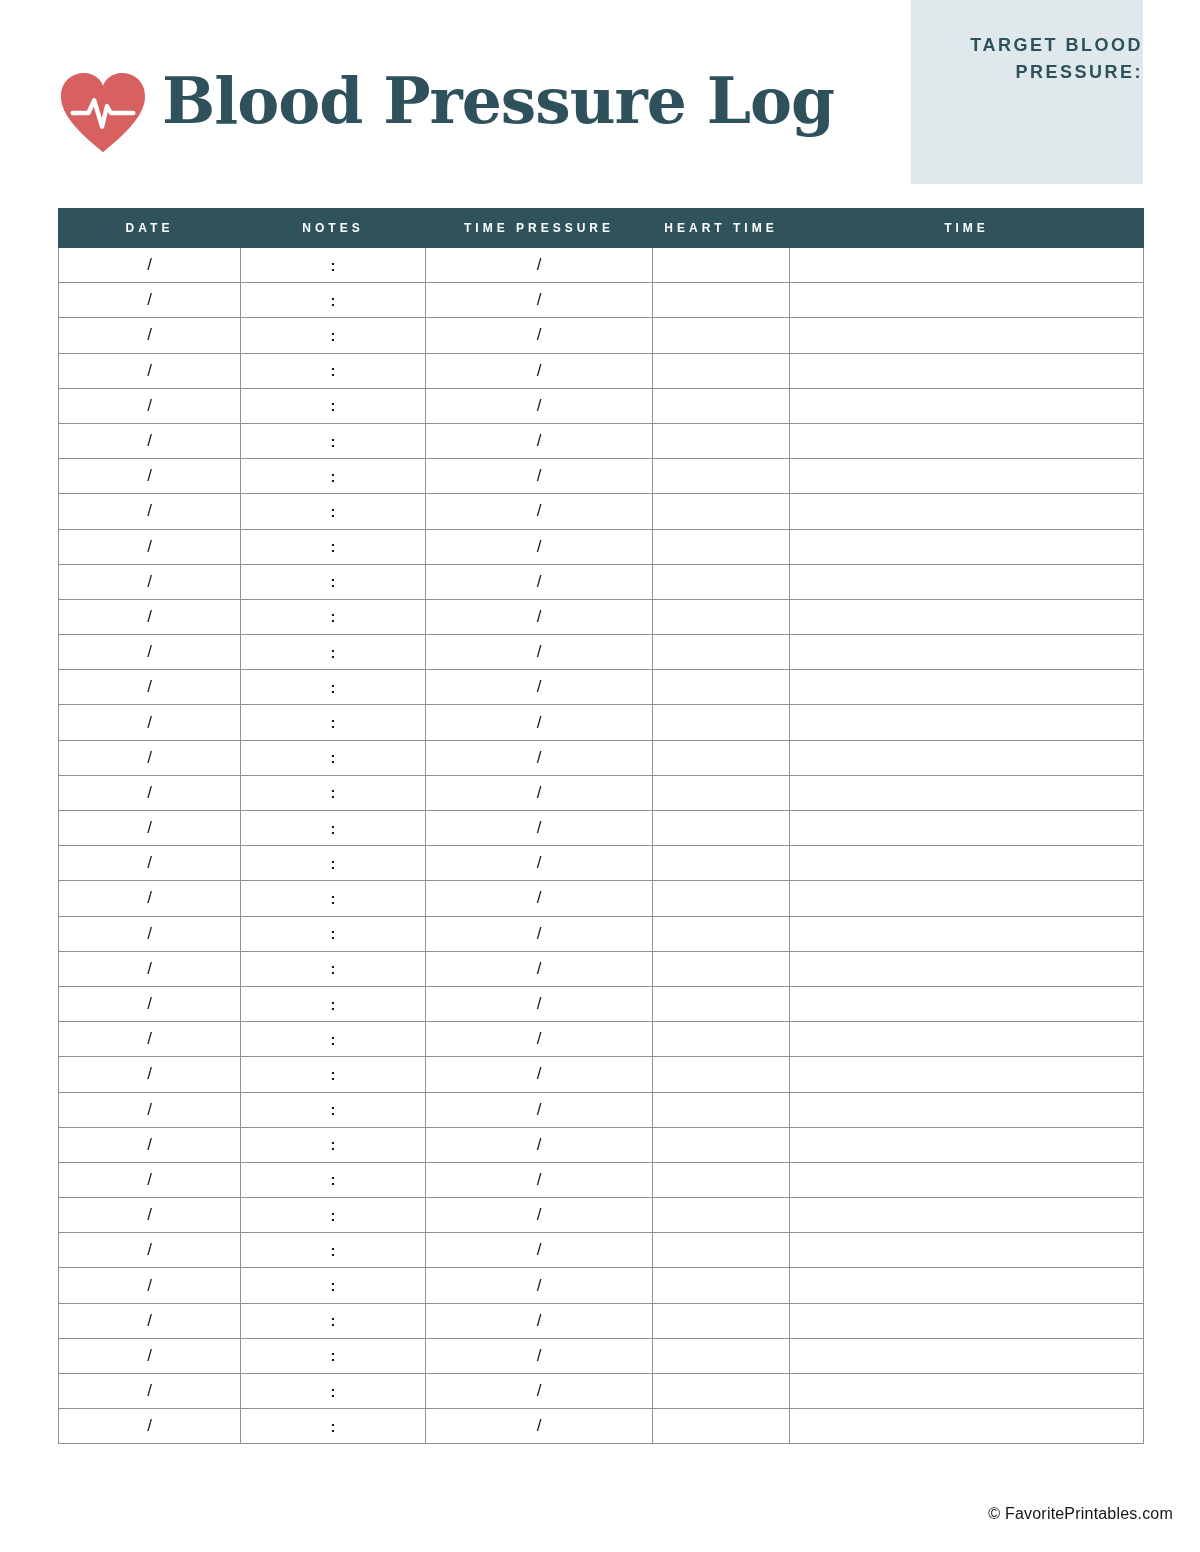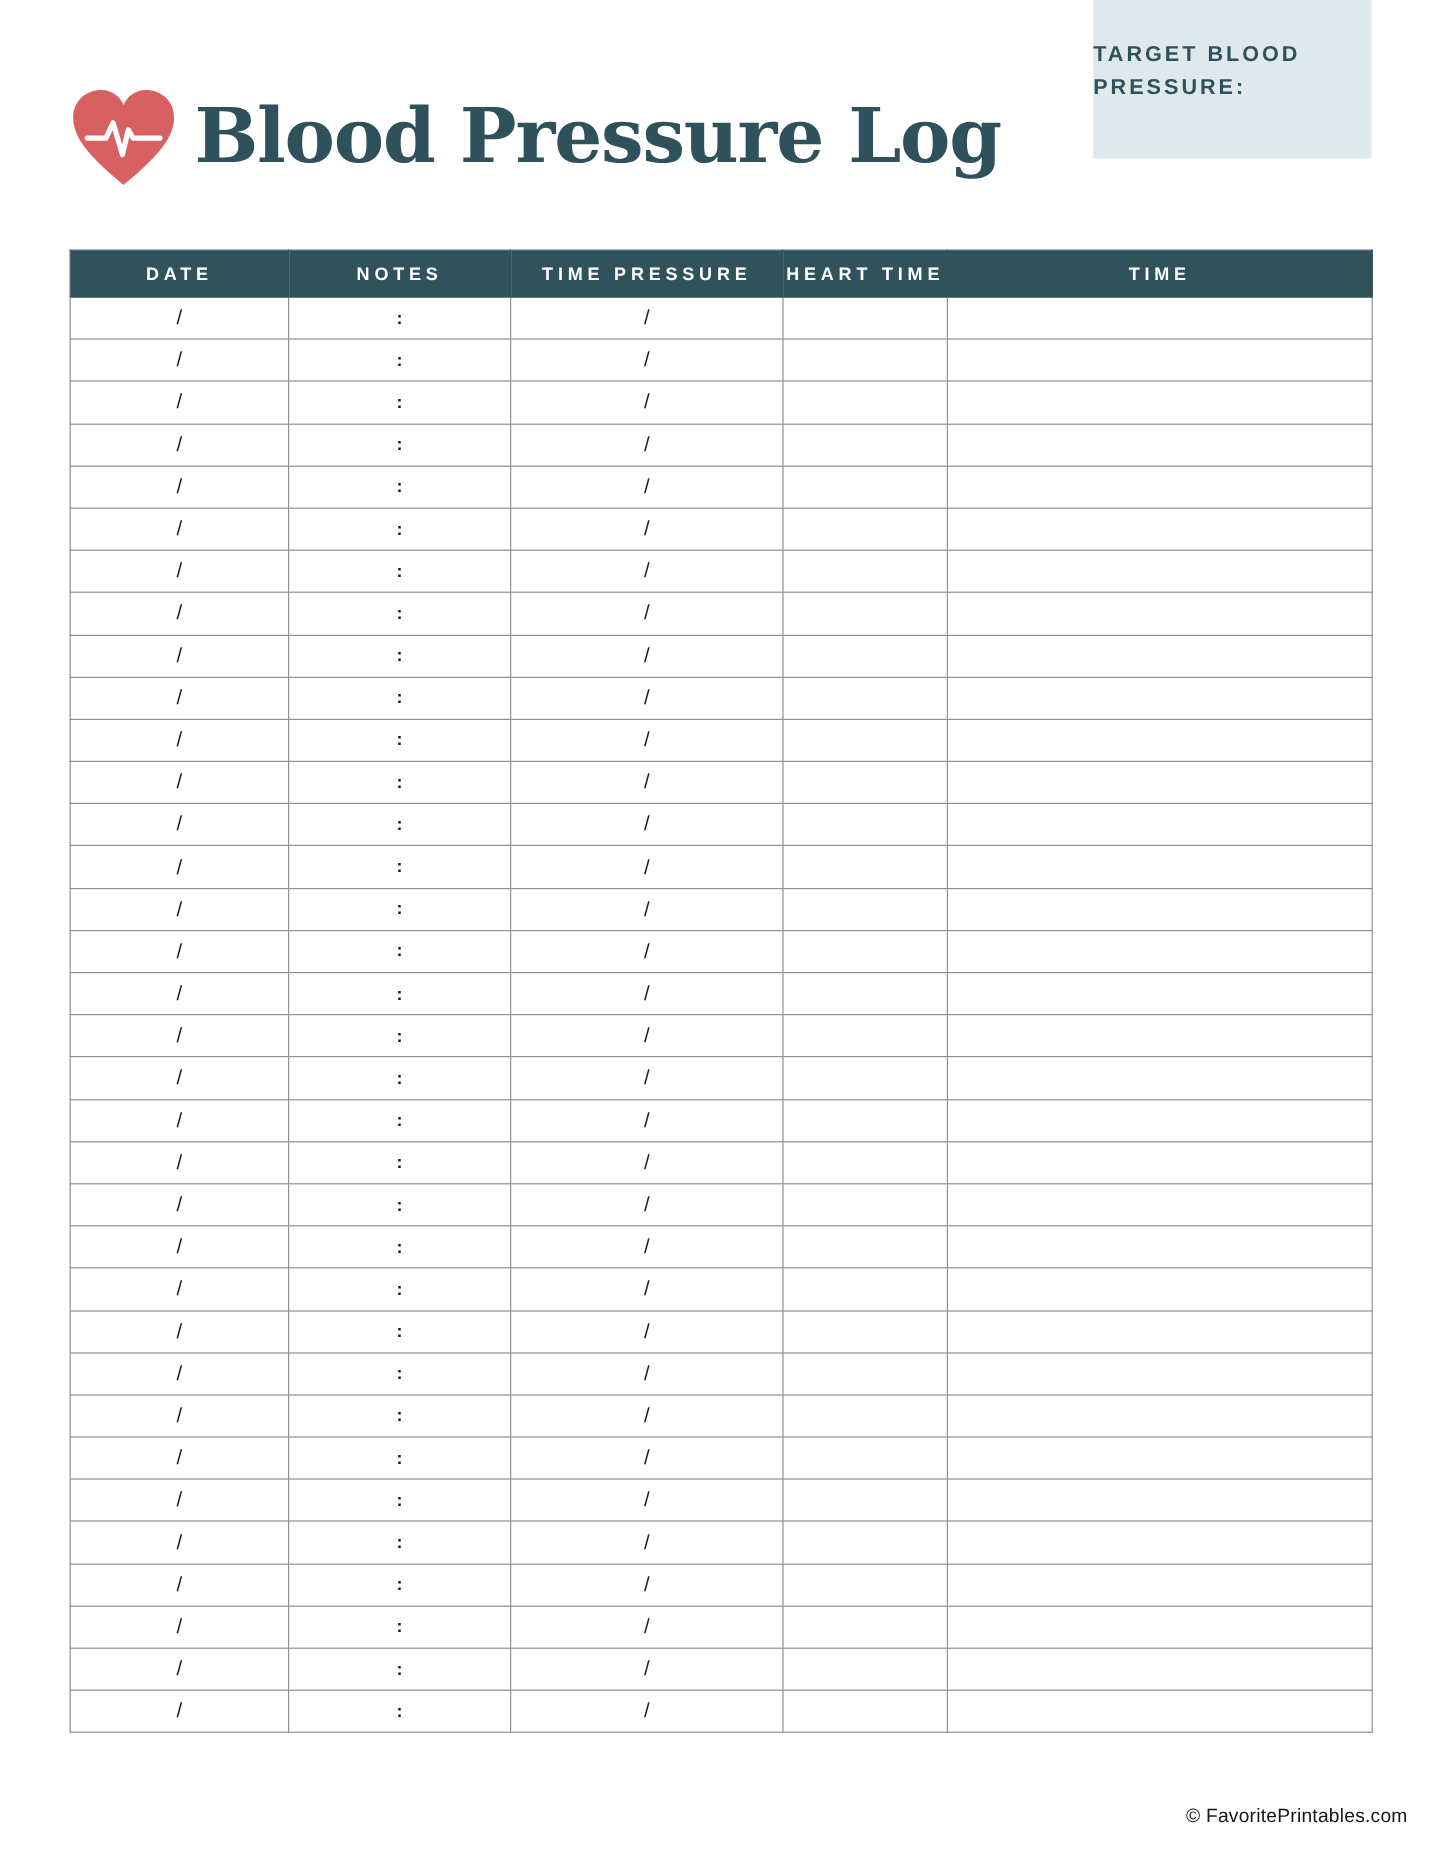--- a/index.html
+++ b/index.html
@@ -16,60 +16,60 @@
   .page{
     position:relative;
     width:1200px;height:1552px;
     background:#ffffff;
     font-family:"Liberation Sans", sans-serif;
     overflow:hidden;
   }
   
   .brand{
     position:absolute;left:56px;top:70px;height:92px;
-    display:flex;align-items:center;gap:12px;
+    display:flex;gap:12px;
   }
   .heart-wrap{width:94px;height:88px;flex:0 0 auto;}
   .page-title{
     font-family:"DejaVu Serif", serif;
     font-weight:bold;
     font-size:63px;
     letter-spacing:-1px;
     color:var(--title);
     white-space:nowrap;
     line-height:1;
     padding-bottom:6px;
   }
   
   .target-box{
     position:absolute;left:911px;top:0;
-    width:232px;height:132px;
+    width:232px;height:184px;
     background:var(--box-bg);
-    text-align:left;
+    text-align:right;
     padding-top:32px;
   }
   .target-label{
     color:var(--title);
     font-weight:bold;
     font-size:18px;
     letter-spacing:2.5px;
     line-height:27px;
   }
   
   .log-table{
     position:absolute;left:58px;top:208px;
     width:1085px;
     border-collapse:collapse;
     table-layout:fixed;
     border:1px solid var(--grid-outer);
   }
   .log-table thead th{
     background:var(--accent);
     color:#ffffff;
-    font-size:15px;
+    font-size:12px;
     font-weight:bold;
     letter-spacing:4px;
     height:39px;
     text-align:center;
     vertical-align:middle;
     border:1px solid var(--accent);
   }
   .log-table tbody td{
     height:35.2px;
     border:1px solid var(--grid);

